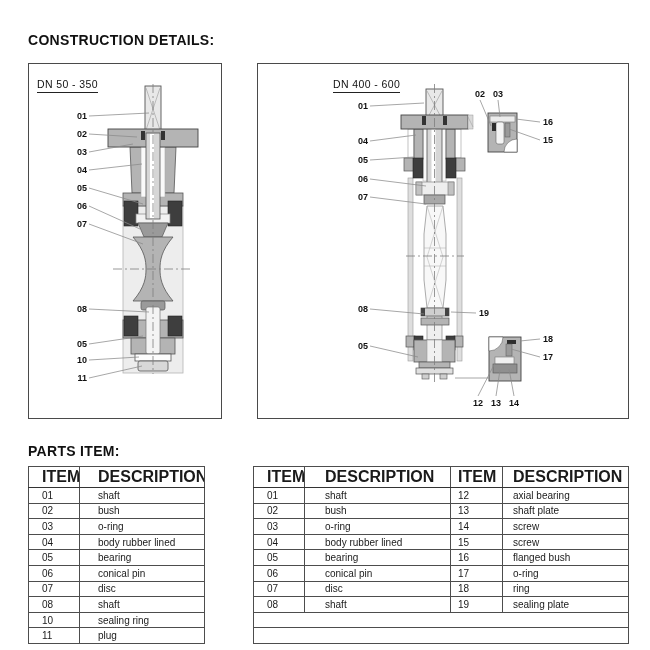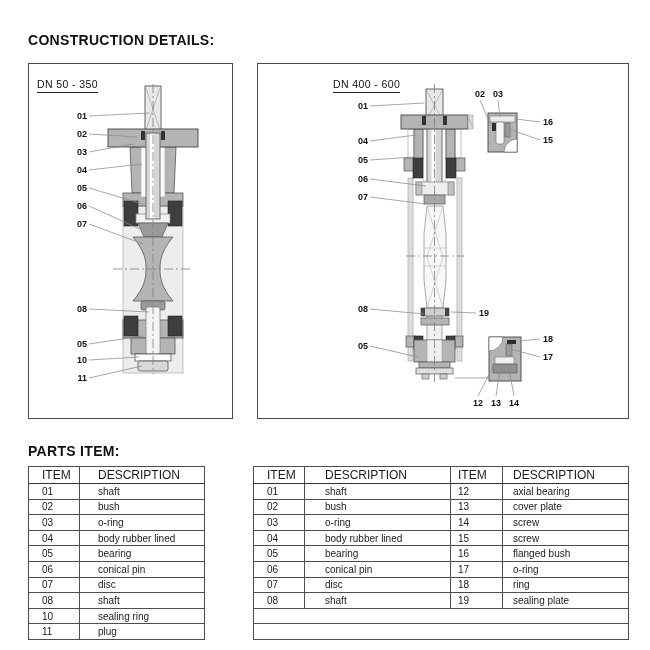--- a/index.html
+++ b/index.html
@@ -9,41 +9,41 @@
   }
   .heading{
     position:absolute;left:28px;font-size:14px;font-weight:bold;
     letter-spacing:0.3px;color:#111;
   }
   #construction-heading{top:32px;text-align:right;}
   #parts-heading{top:443px;}
   .panel{
     position:absolute;top:63px;height:354px;border:1px solid #4a4a4a;background:#fff;
   }
-  #panel-left{left:28px;width:192px;padding-left:11px;}
+  #panel-left{left:28px;width:192px;}
   #panel-right{left:257px;width:370px;}
   .dn-label{
     position:absolute;font-size:10.5px;letter-spacing:0.4px;color:#111;
     border-bottom:1px solid #222;padding-bottom:2px;
   }
   #dn-label-left{left:8px;top:14px;}
   #dn-label-right{left:75px;top:14px;text-align:center;}
   .panel svg{position:absolute;left:0;top:0;}
   svg text{font-family:"Liberation Sans", sans-serif;font-size:9px;font-weight:bold;fill:#111;}
   .leader{stroke:#8a8a8a;stroke-width:0.75;fill:none;}
   .cl{stroke:#7d7d7d;stroke-width:0.8;stroke-dasharray:9 3 2 3;fill:none;}
 
   table{
     position:absolute;border-collapse:collapse;table-layout:fixed;
     font-size:10px;color:#1a1a1a;border:1.5px solid #333;background:#fff;
   }
   #table-left{left:28px;top:466px;width:176px;}
   #table-right{left:253px;top:466px;width:375px;}
   th,td{border:1px solid #4d4d4d;text-align:left;overflow:hidden;white-space:nowrap;}
-  th{height:14px;font-size:12px;font-weight:normal;border-bottom:1.5px solid #333;border-radius:7px;}
+  th{height:14px;font-size:16px;font-weight:bold;border-bottom:1.5px solid #333;border-radius:7px;}
   td{height:12.6px;font-weight:normal;}
   #table-left th:nth-child(1),#table-left td:nth-child(1){padding-left:13px;}
   #table-left th:nth-child(2),#table-left td:nth-child(2){padding-left:18px;}
   #table-right th:nth-child(1),#table-right td:nth-child(1){padding-left:13px;}
   #table-right th:nth-child(2),#table-right td:nth-child(2){padding-left:20px;}
   #table-right th:nth-child(3),#table-right td:nth-child(3){padding-left:7px;}
   #table-right th:nth-child(4),#table-right td:nth-child(4){padding-left:10px;}
 </style>
 </head>
 <body>
@@ -366,21 +366,21 @@
       <tr>
         <td>01</td>
         <td>shaft</td>
         <td>12</td>
         <td>axial bearing</td>
       </tr>
       <tr>
         <td>02</td>
         <td>bush</td>
         <td>13</td>
-        <td>cover plate</td>
+        <td>shaft plate</td>
       </tr>
       <tr>
         <td>03</td>
         <td>o-ring</td>
         <td>14</td>
         <td>screw</td>
       </tr>
       <tr>
         <td>04</td>
         <td>body rubber lined</td>

